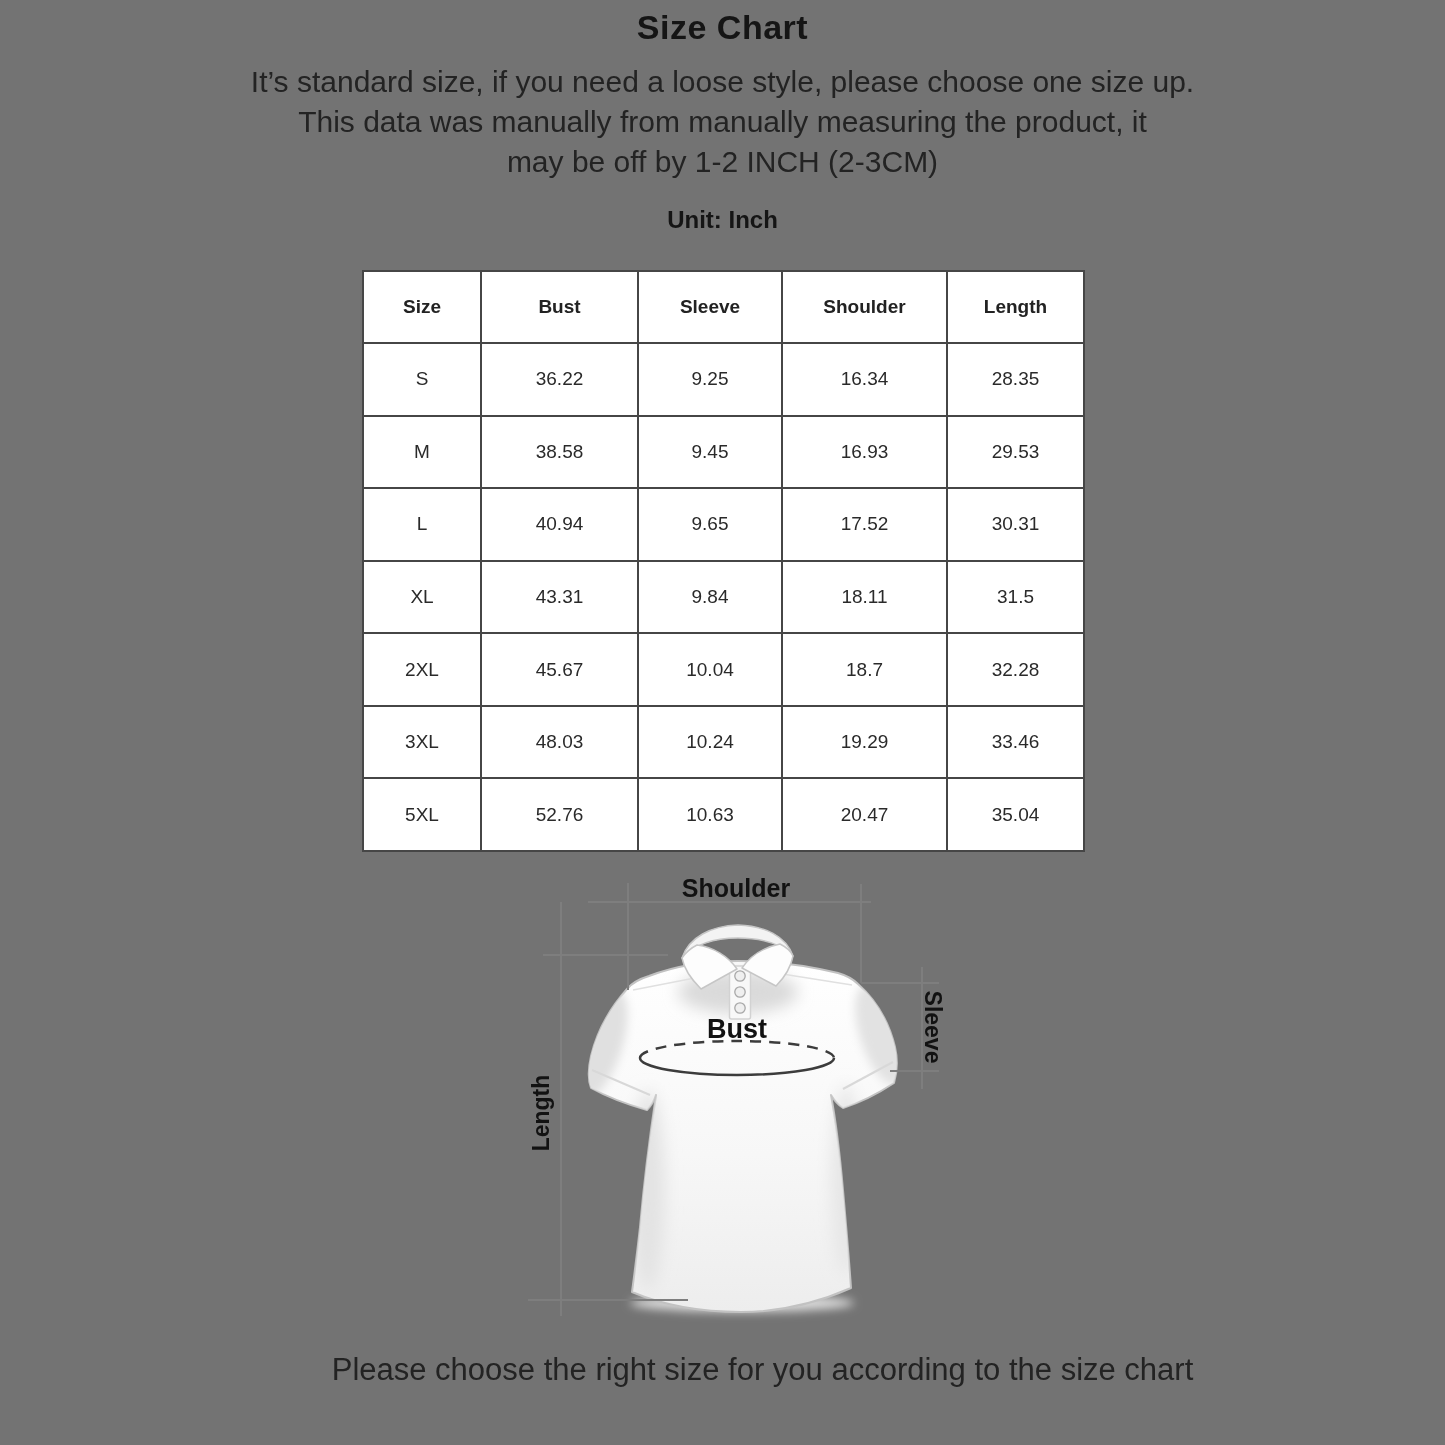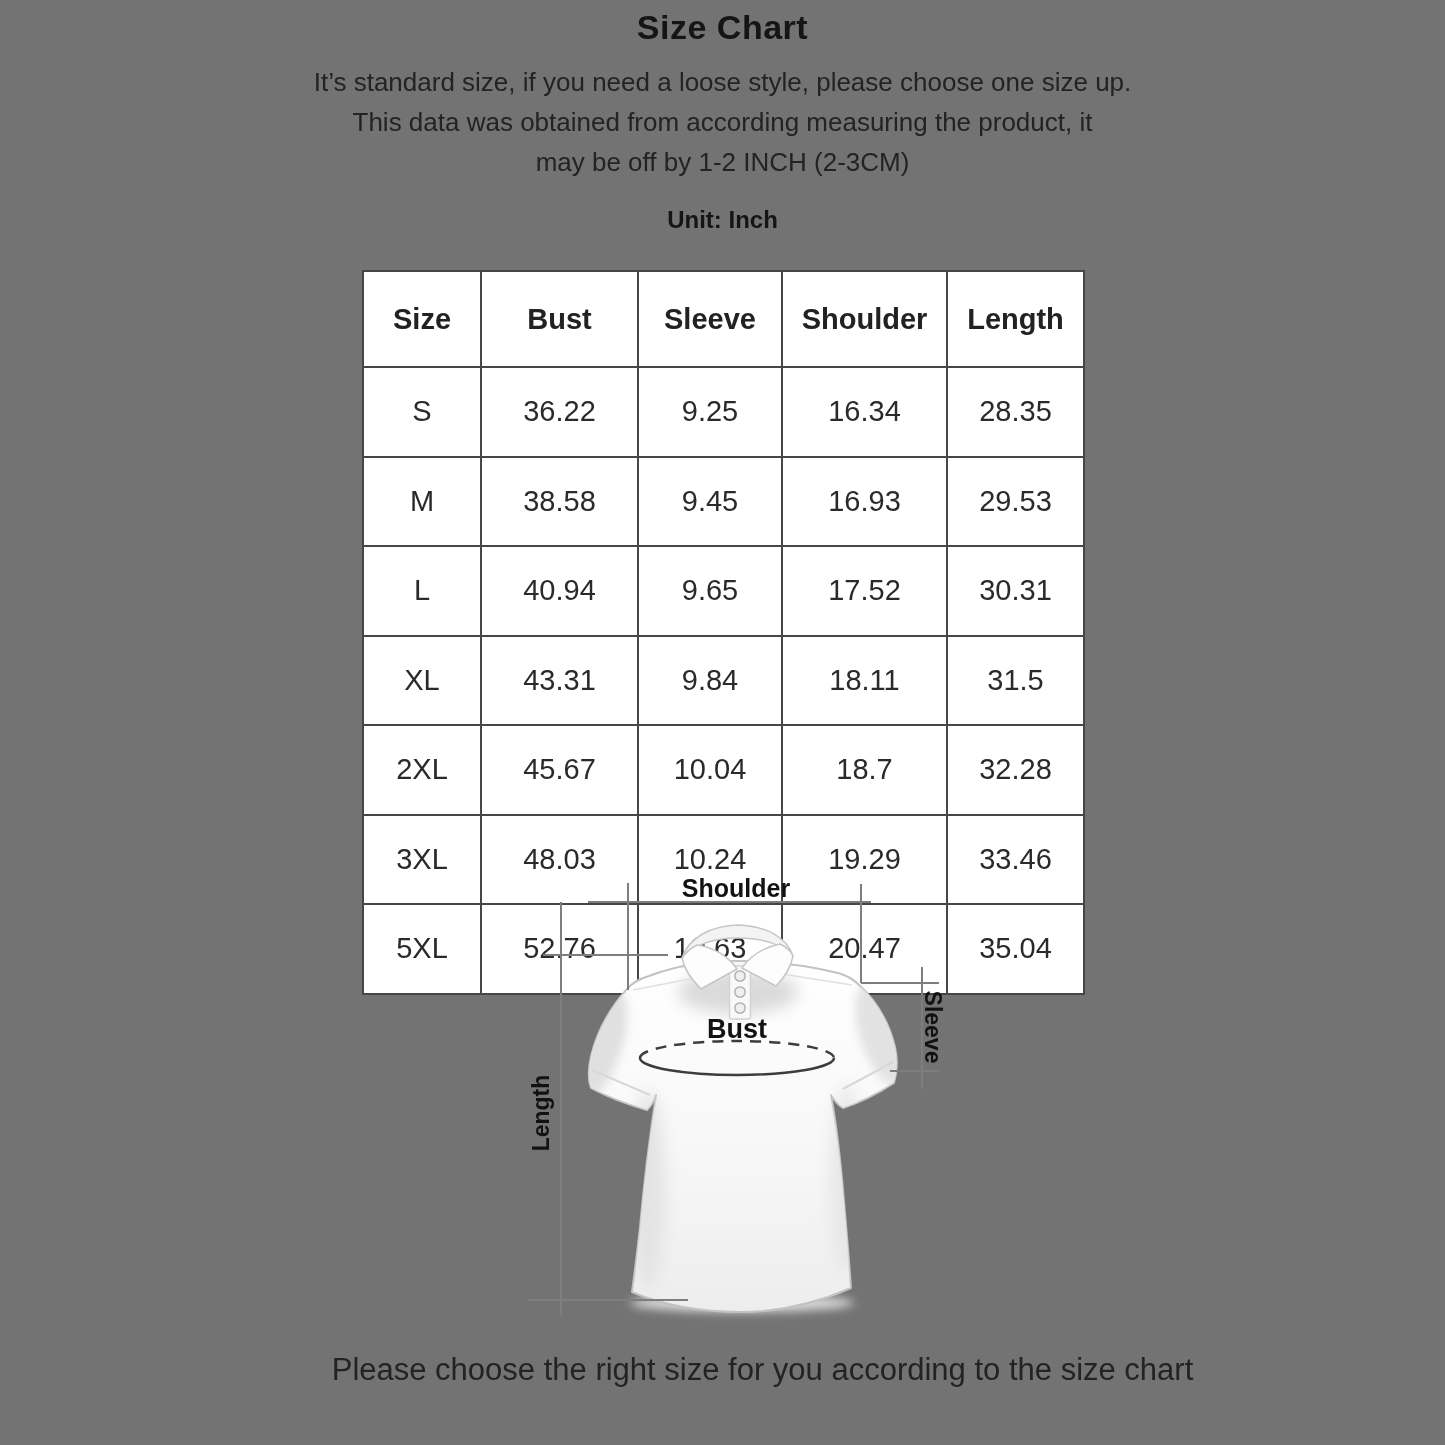--- a/index.html
+++ b/index.html
@@ -10,36 +10,36 @@
     font-family:"Liberation Sans", sans-serif;
     color:#1c1c1c;
     overflow:hidden;
   }
   .page-title{
     position:absolute;top:8px;left:0;width:100%;
     text-align:center;font-size:34px;font-weight:700;letter-spacing:.5px;color:#151515;
   }
   .subtitle{
     position:absolute;top:62px;left:0;width:100%;
-    text-align:center;font-size:26px;line-height:40px;color:#232323;
+    text-align:center;font-size:30px;line-height:40px;color:#232323;
   }
   .unit-label{
     position:absolute;top:206px;left:0;width:100%;
     text-align:center;font-size:24px;font-weight:700;color:#151515;
   }
   table.size-table{
     position:absolute;top:270px;left:362px;
     width:721px;height:582px;
     border-collapse:collapse;table-layout:fixed;
     background:#ffffff;
   }
   table.size-table th, table.size-table td{
     border:2px solid #464646;
     text-align:center;vertical-align:middle;
-    font-size:29px;color:#2a2a2a;padding:12px;
+    font-size:19px;color:#2a2a2a;padding:0;
     overflow:hidden;white-space:nowrap;
   }
   table.size-table th{font-weight:700;height:70px;color:#222;}
   table.size-table td{font-weight:400;height:63.5px;}
   .diagram{
     position:absolute;top:868px;left:495px;width:475px;height:462px;
   }
   .footer-note{
     position:absolute;top:1347px;left:0;width:100%;
     text-align:center;font-size:31px;line-height:46px;color:#232323;padding-left:40px;
@@ -47,21 +47,21 @@
 </style>
 </head>
 <body>
 
 <div class="canvas">
 
   <div class="page-title">Size Chart</div>
 
   <div class="subtitle">
     <div>It’s standard size, if you need a loose style, please choose one size up.</div>
-    <div>This data was obtained from according measuring the product, it</div>
+    <div>This data was manually from manually measuring the product, it</div>
     <div>may be off by 1-2 INCH (2-3CM)</div>
   </div>
 
   <div class="unit-label">Unit: Inch</div>
 
   <table class="size-table">
     <colgroup>
       <col style="width:118px">
         <col style="width:157px">
         <col style="width:144px">

